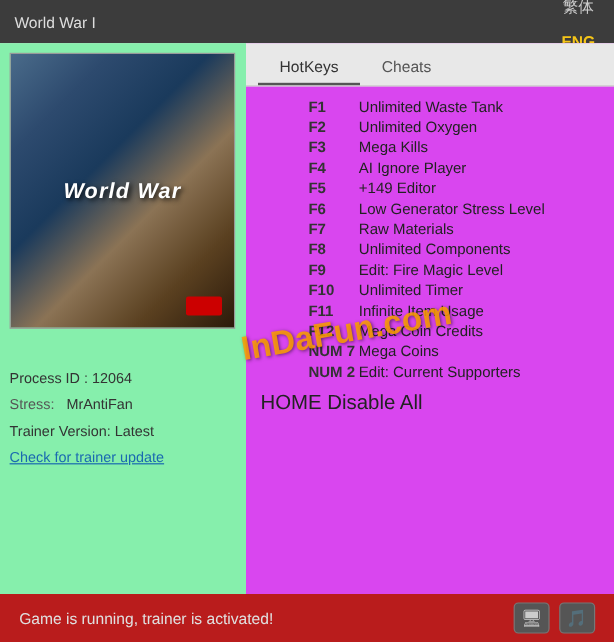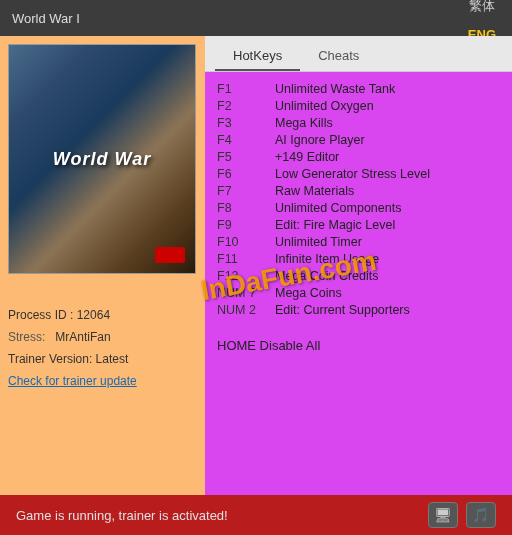--- a/index.html
+++ b/index.html
@@ -57,21 +57,21 @@
     #main {
       display: flex;
       height: 459px;
       background: #f0f0f0;
     }
 
     
     #left-panel {
       width: 205px;
       padding: 8px;
-      background: #fdba74;
+      background: #86efac;
       display: flex;
       flex-direction: column;
       gap: 10px;
     }
     #game-image {
       width: 188px;
       height: 230px;
       background: linear-gradient(135deg, #4a6b8a 0%, #2d4a6e 20%, #1a3a5c 40%, #8b7355 60%, #5a4020 80%, #2b1a0a 100%);
       border: 1px solid #999;
       display: flex;
@@ -156,32 +156,33 @@
       overflow-y: auto;
     }
     .hotkey-row {
       display: flex;
       align-items: center;
       padding: 1.5px 0;
       font-size: 12.5px;
       color: #222;
     }
     .hotkey-key {
-      width: 58px;
-      font-weight: normal;
+      width: 42px;
+      font-weight: bold;
       color: #333;
       flex-shrink: 0;
+      margin-left: 40px;
     }
     .hotkey-desc {
       color: #222;
     }
 
     .home-row {
-      margin-top: 20px;
-      font-size: 13px;
+      margin-top: 8px;
+      font-size: 17px;
       color: #222;
     }
 
     
     #watermark {
       position: absolute;
       top: 260px;
       left: 200px;
       z-index: 10;
       pointer-events: none;

